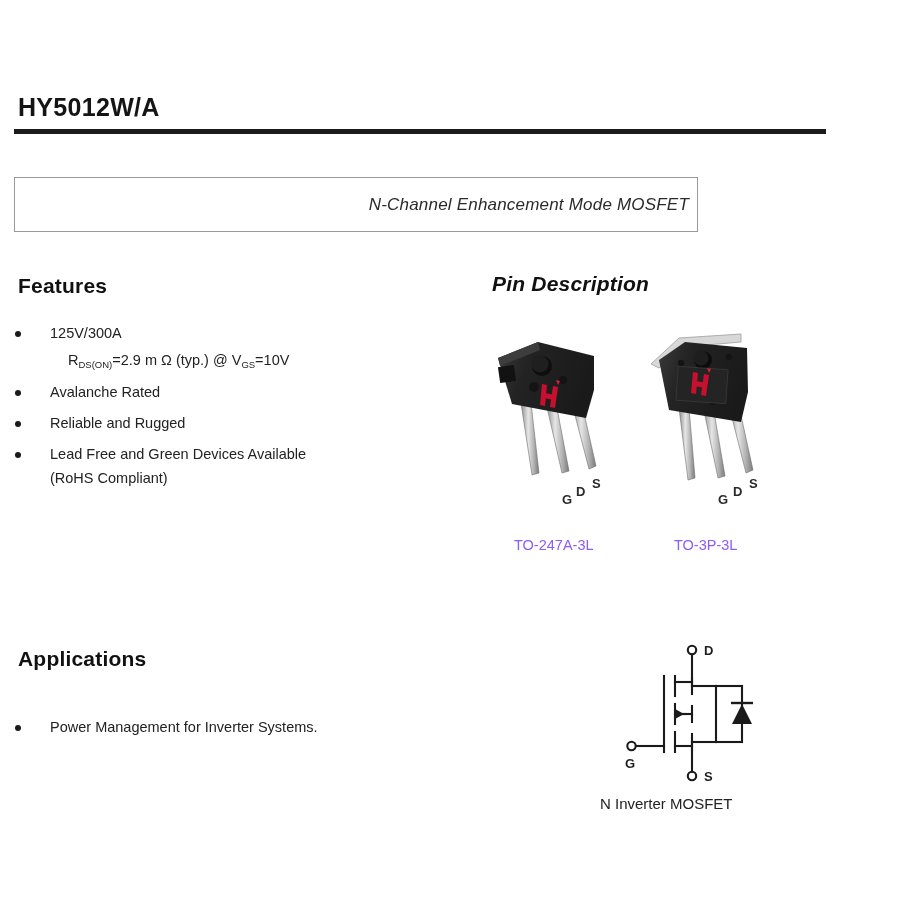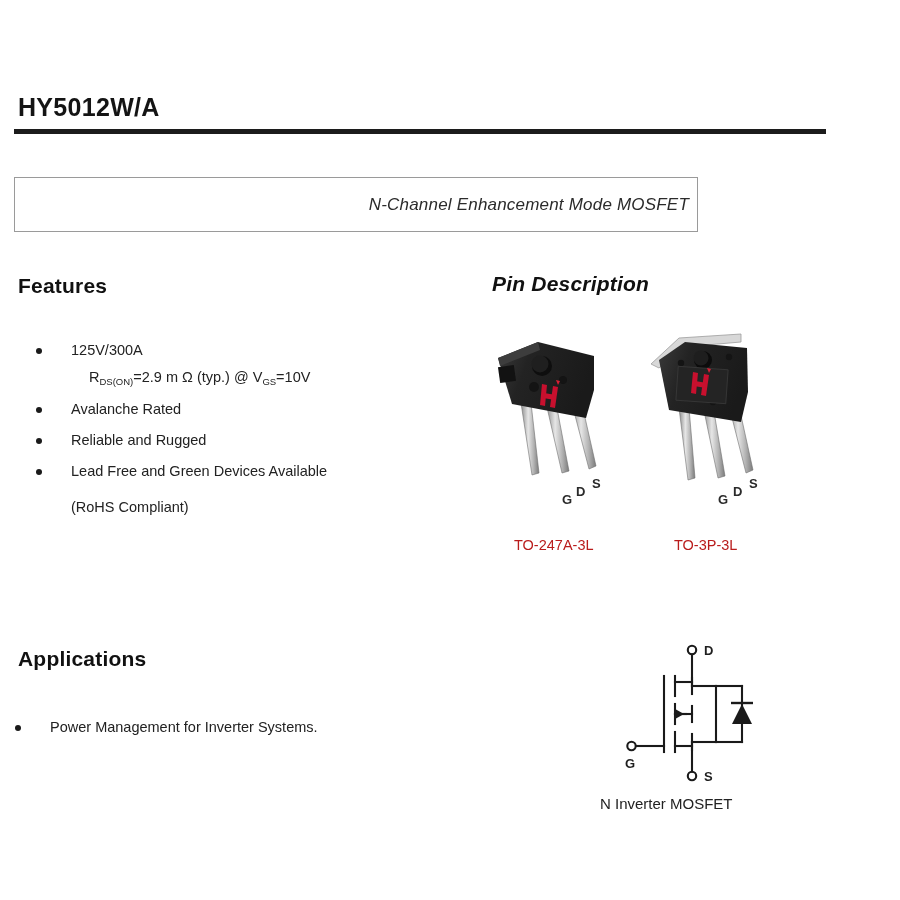--- a/index.html
+++ b/index.html
@@ -77,21 +77,21 @@
   #pin-heading      { left: 492px; top: 272px; font-style: italic; }
   #applications-heading { left: 18px; top: 647px; }
 
   
   .bullet-list {
     position: absolute;
     margin: 0;
     padding: 0;
     list-style: none;
   }
-  #features-list { left: 0px; top: 340px; width: 420px; padding-left: 21px; }
+  #features-list { left: 0px; top: 323px; width: 420px; }
   #applications-list { left: 0px; top: 717px; width: 420px; }
 
   .bullet-item {
     position: relative;
     padding-left: 50px;
     font-size: 14.5px;
     color: #222222;
     line-height: 21px;
     margin-bottom: 10px;
     white-space: nowrap;
@@ -113,21 +113,21 @@
     white-space: nowrap;
   }
   .sub-line sub {
     font-size: 9.5px;
     vertical-align: baseline;
     position: relative;
     top: 3px;
   }
   .cont-line {
     padding-left: 0px;
-    margin-top: 15px;
+    margin-top: 3px;
   }
 
   
   .pkg-area {
     position: absolute;
     left: 470px;
     top: 330px;
     width: 360px;
     height: 240px;
   }
@@ -135,21 +135,21 @@
     position: absolute;
     width: 150px;
     height: 200px;
   }
   #pkg-247 { left: 20px; top: 0px; }
   #pkg-3p  { left: 175px; top: 0px; }
 
   .pkg-label {
     position: absolute;
     font-size: 14.5px;
-    color: #b91c1c;
+    color: #8b5cf6;
     white-space: nowrap;
   }
   #pkg-label-247 { left: 514px; top: 537px; }
   #pkg-label-3p  { left: 674px; top: 537px; }
 
   .pin-letter {
     position: absolute;
     font-size: 13px;
     font-weight: bold;
     color: #2a2a2a;

